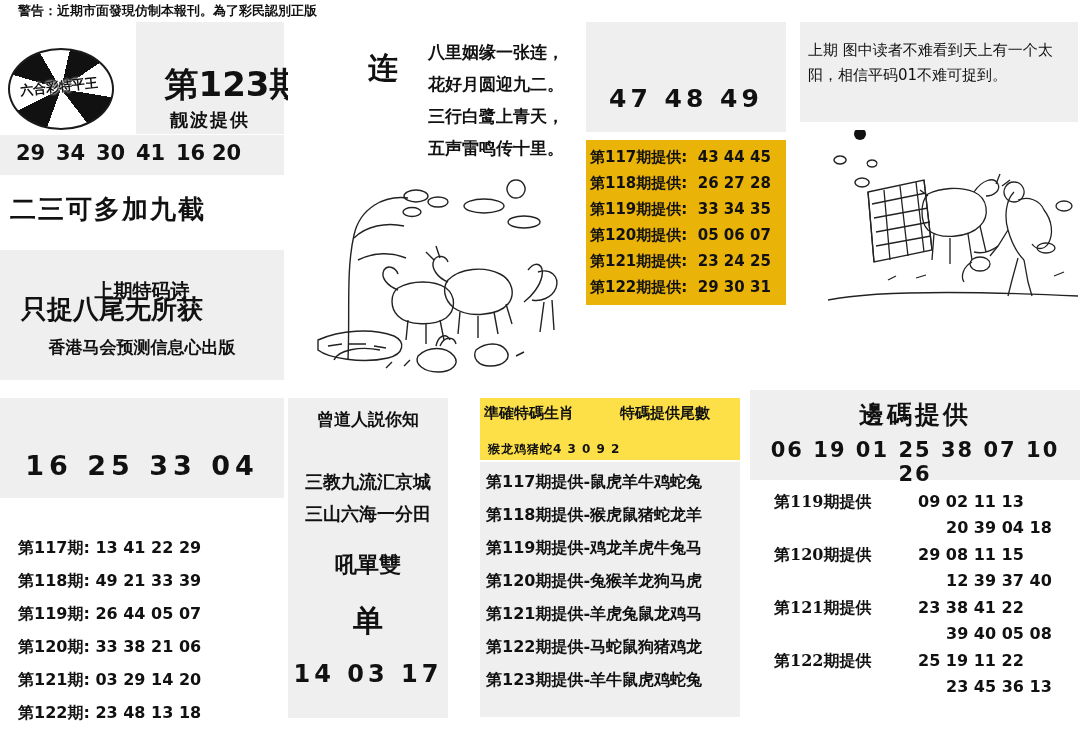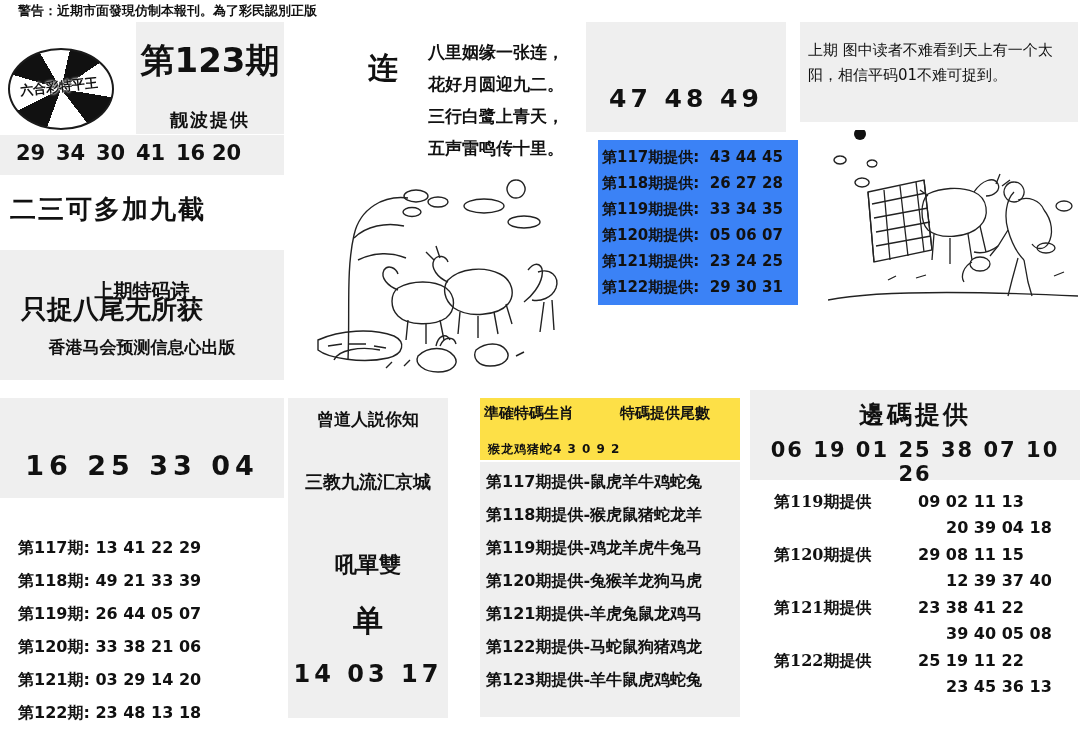--- a/index.html
+++ b/index.html
@@ -31,22 +31,22 @@
   }
   .logo-text{
     position:absolute;left:4px;top:56px;width:110px;text-align:center;
     font-size:13px;font-weight:bold;color:#111;
     text-shadow:0 0 2px #fff,0 0 3px #fff;
     transform:rotate(-6deg);
   }
   
   .issue-box{left:136px;top:22px;width:148px;height:112px;background:#efefef;}
   .issue-title{
-    position:absolute;left:0;top:16px;width:148px;text-align:center;
-    font-size:34px;font-weight:bold;
+    position:absolute;left:0;top:40px;width:148px;text-align:center;
+    font-size:34px;font-weight:bold;padding-left:24px;
   }
   .issue-sub{
     position:absolute;left:0;top:86px;width:148px;text-align:center;
     font-size:18px;font-weight:bold;letter-spacing:2px;
   }
   
   .nums1{
     left:0;top:135px;width:284px;height:40px;background:#efefef;
   }
   .nums1 span{
@@ -81,21 +81,21 @@
   .zdr .hd{position:absolute;left:0;top:10px;width:160px;text-align:center;font-size:17px;font-weight:bold;}
   .zdr .l1{position:absolute;left:0;top:72px;width:160px;text-align:center;font-size:18px;font-weight:bold;}
   .zdr .l2{position:absolute;left:0;top:104px;width:160px;text-align:center;font-size:18px;font-weight:bold;}
   .zdr .l3{position:absolute;left:0;top:152px;width:160px;text-align:center;font-size:22px;font-weight:bold;}
   .zdr .l4{position:absolute;left:0;top:203px;width:160px;text-align:center;font-size:30px;font-weight:bold;}
   .zdr .l5{position:absolute;left:0;top:262px;width:160px;text-align:center;font-size:24px;font-weight:bold;letter-spacing:4px;}
   
   .jm{left:586px;top:22px;width:200px;height:110px;background:#efefef;}
   .jm .hd{position:absolute;left:0;top:18px;width:200px;text-align:center;font-size:21px;font-weight:bold;letter-spacing:2px;}
   .jm .nums{position:absolute;left:0;top:62px;width:200px;text-align:center;font-size:25px;font-weight:bold;letter-spacing:4px;}
-  .jm-list{left:586px;top:140px;width:200px;height:165px;background:#3b82f6;margin-left:12px;}
+  .jm-list{left:586px;top:140px;width:200px;height:165px;background:#eab308;}
   .jm-list .row{position:absolute;left:4px;font-size:15px;font-weight:bold;white-space:nowrap;}
   
   .note{left:800px;top:22px;width:278px;height:100px;background:#efefef;}
   .note p{position:absolute;left:8px;top:16px;width:262px;margin:0;font-size:15px;line-height:25px;}
   .draw3{left:828px;top:130px;width:250px;height:180px;background:#ffffff;}
   
   .sx{left:480px;top:398px;width:260px;height:62px;background:#fde047;}
   .sx .h1{position:absolute;left:4px;top:6px;font-size:15px;font-weight:bold;}
   .sx .h2{position:absolute;left:140px;top:6px;font-size:15px;font-weight:bold;}
   .sx .v{position:absolute;left:8px;top:43px;font-size:12px;font-weight:bold;letter-spacing:1px;}
@@ -215,20 +215,21 @@
       <path d="M152 186 C156 176 166 176 168 184"></path>
       <path d="M188 190 C198 182 212 182 218 190 C224 198 216 206 202 206 C190 206 184 198 188 190 Z"></path>
       <path d="M116 206 l6 -6 M98 208 l6 -6 M228 196 l8 -4"></path>
     </g>
   </svg>
 </div>
 
 <div class="abs zdr">
   <div class="hd">曾道人説你知</div>
   <div class="l1">三教九流汇京城</div>
+  <div class="l2">三山六海一分田</div>
   <div class="l3">吼單雙</div>
   <div class="l4">单</div>
   <div class="l5">14 03 17</div>
 </div>
 
 <div class="abs jm">
   <div class="nums">
     <span>47</span>
     <span>48</span>
     <span>49</span>

